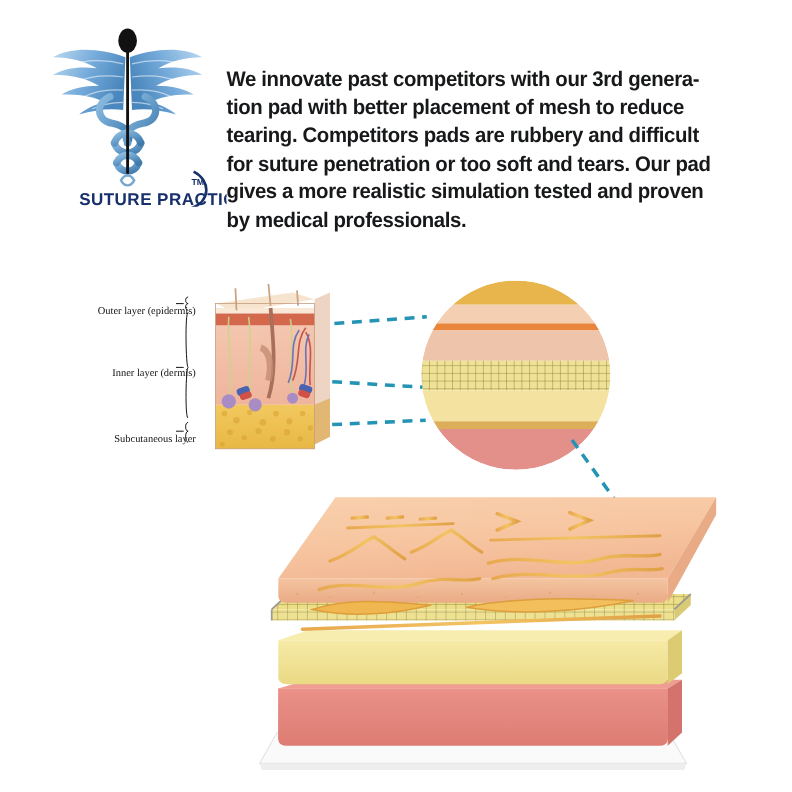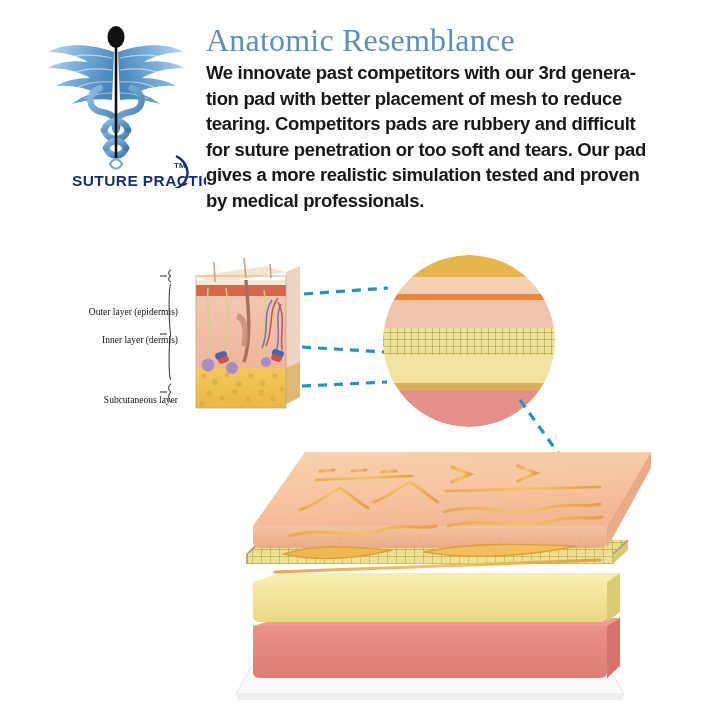--- a/index.html
+++ b/index.html
@@ -42,21 +42,21 @@
   
   .mid{position:absolute;left:0;top:240px;width:720px;height:200px;}
 
   .skin-labels{position:absolute;left:58px;top:30px;width:120px;height:130px;}
   .skin-label{
     position:absolute;right:0;
     font-family:"Liberation Serif", serif;
     font-size:9.5px;color:#111;
     white-space:nowrap;text-align:right;
   }
-  .lbl-epi{top:8px;margin-top:29px;}
+  .lbl-epi{top:8px;}
   .lbl-derm{top:65px;}
   .lbl-sub{top:125px;margin-left:28px;}
 
   .bracket-svg{position:absolute;left:160px;top:22px;}
 
   .skin-block{position:absolute;left:182px;top:18px;width:118px;height:155px;}
 
   .mag-circle{
     position:absolute;left:383px;top:255px;
     width:172px;height:172px;border-radius:50%;
@@ -129,21 +129,20 @@
         <ellipse cx="90" cy="29" rx="8.5" ry="11" fill="#111111"></ellipse>
 
         <path d="M150 148 C166 156 166 176 146 182" fill="none" stroke="#17306b" stroke-width="2.4"></path>
 
         <text x="46" y="178" font-family="Liberation Sans, sans-serif" font-size="15.5" font-weight="bold" fill="#17306b" letter-spacing="0.4">SUTURE PRACTICE KIT</text>
         <text x="148" y="160" font-family="Liberation Sans, sans-serif" font-size="8" font-weight="bold" fill="#17306b">TM</text>
         <line x1="46" y1="183" x2="152" y2="183" stroke="#17306b" stroke-width="1.4"></line>
       </svg>
     </div>
 
-    <div class="title">Anatomic Resemblance</div>
 
     <div class="bodytext">
       <p>We innovate past competitors with our 3rd genera-</p>
       <p>tion pad with better placement of mesh to reduce</p>
       <p>tearing. Competitors pads are rubbery and difficult</p>
       <p>for suture penetration or too soft and tears. Our pad</p>
       <p>gives a more realistic simulation tested and proven</p>
       <p>by medical professionals.</p>
     </div>
   </div>

